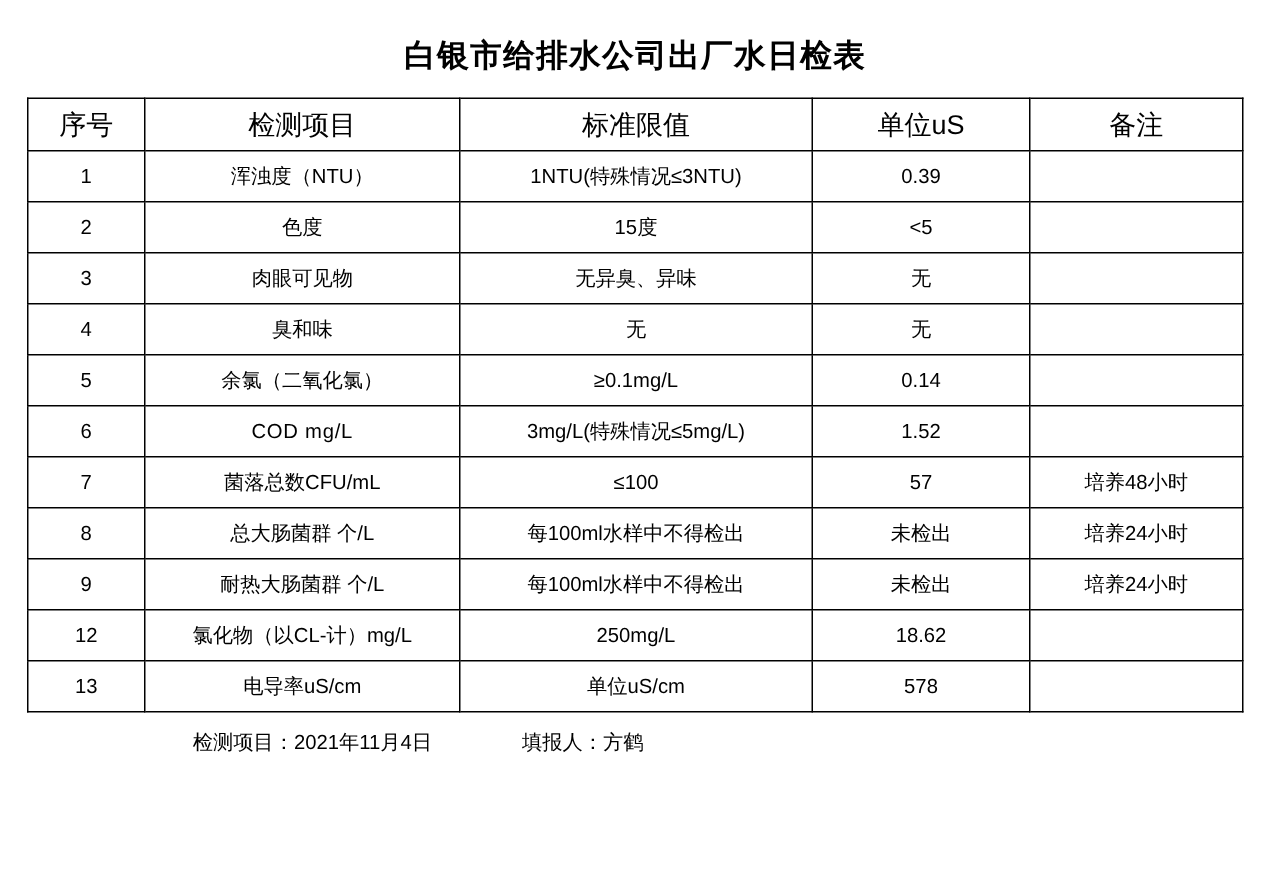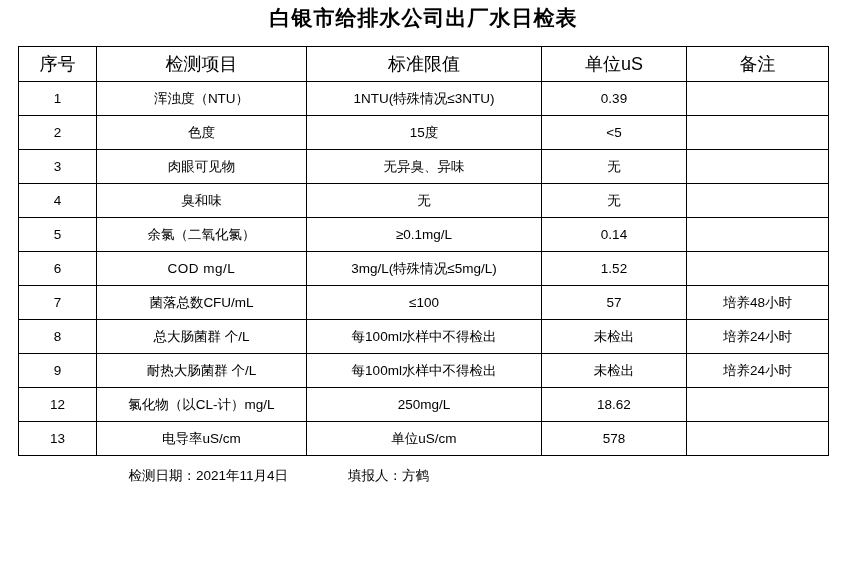--- a/index.html
+++ b/index.html
@@ -18,21 +18,21 @@
     position: relative;
     width: 847px;
     height: 585px;
     box-sizing: border-box;
   }
   .doc-title {
     text-align: center;
     font-size: 21px;
     font-weight: bold;
     letter-spacing: 1px;
-    padding-top: 4px;
+    padding-top: 23px;
     padding-bottom: 14px;
   }
   table.report {
     border-collapse: collapse;
     margin: 0 auto;
     width: 810px;
     table-layout: fixed;
   }
   table.report th,
   table.report td {
@@ -172,17 +172,17 @@
         <td>13</td>
         <td>电导率uS/cm</td>
         <td>单位uS/cm</td>
         <td>578</td>
         <td></td>
       </tr>
     </tbody>
   </table>
 
   <div class="footer">
-    <span class="f-item f-test">检测日期：2021年11月4日</span>
+    <span class="f-item f-test">检测项目：2021年11月4日</span>
     <span class="f-item f-filler">填报人：方鹤</span>
   </div>
 
 </div>
 
 </body></html>

